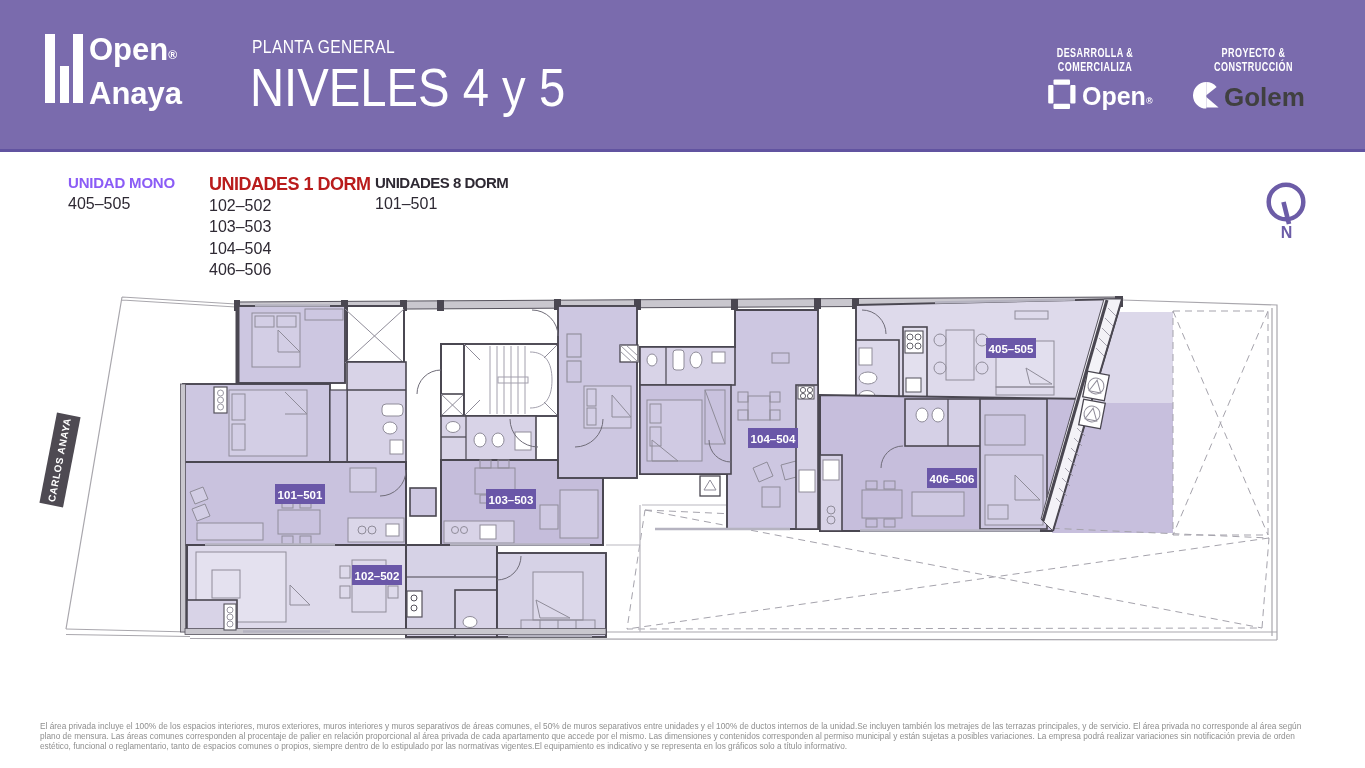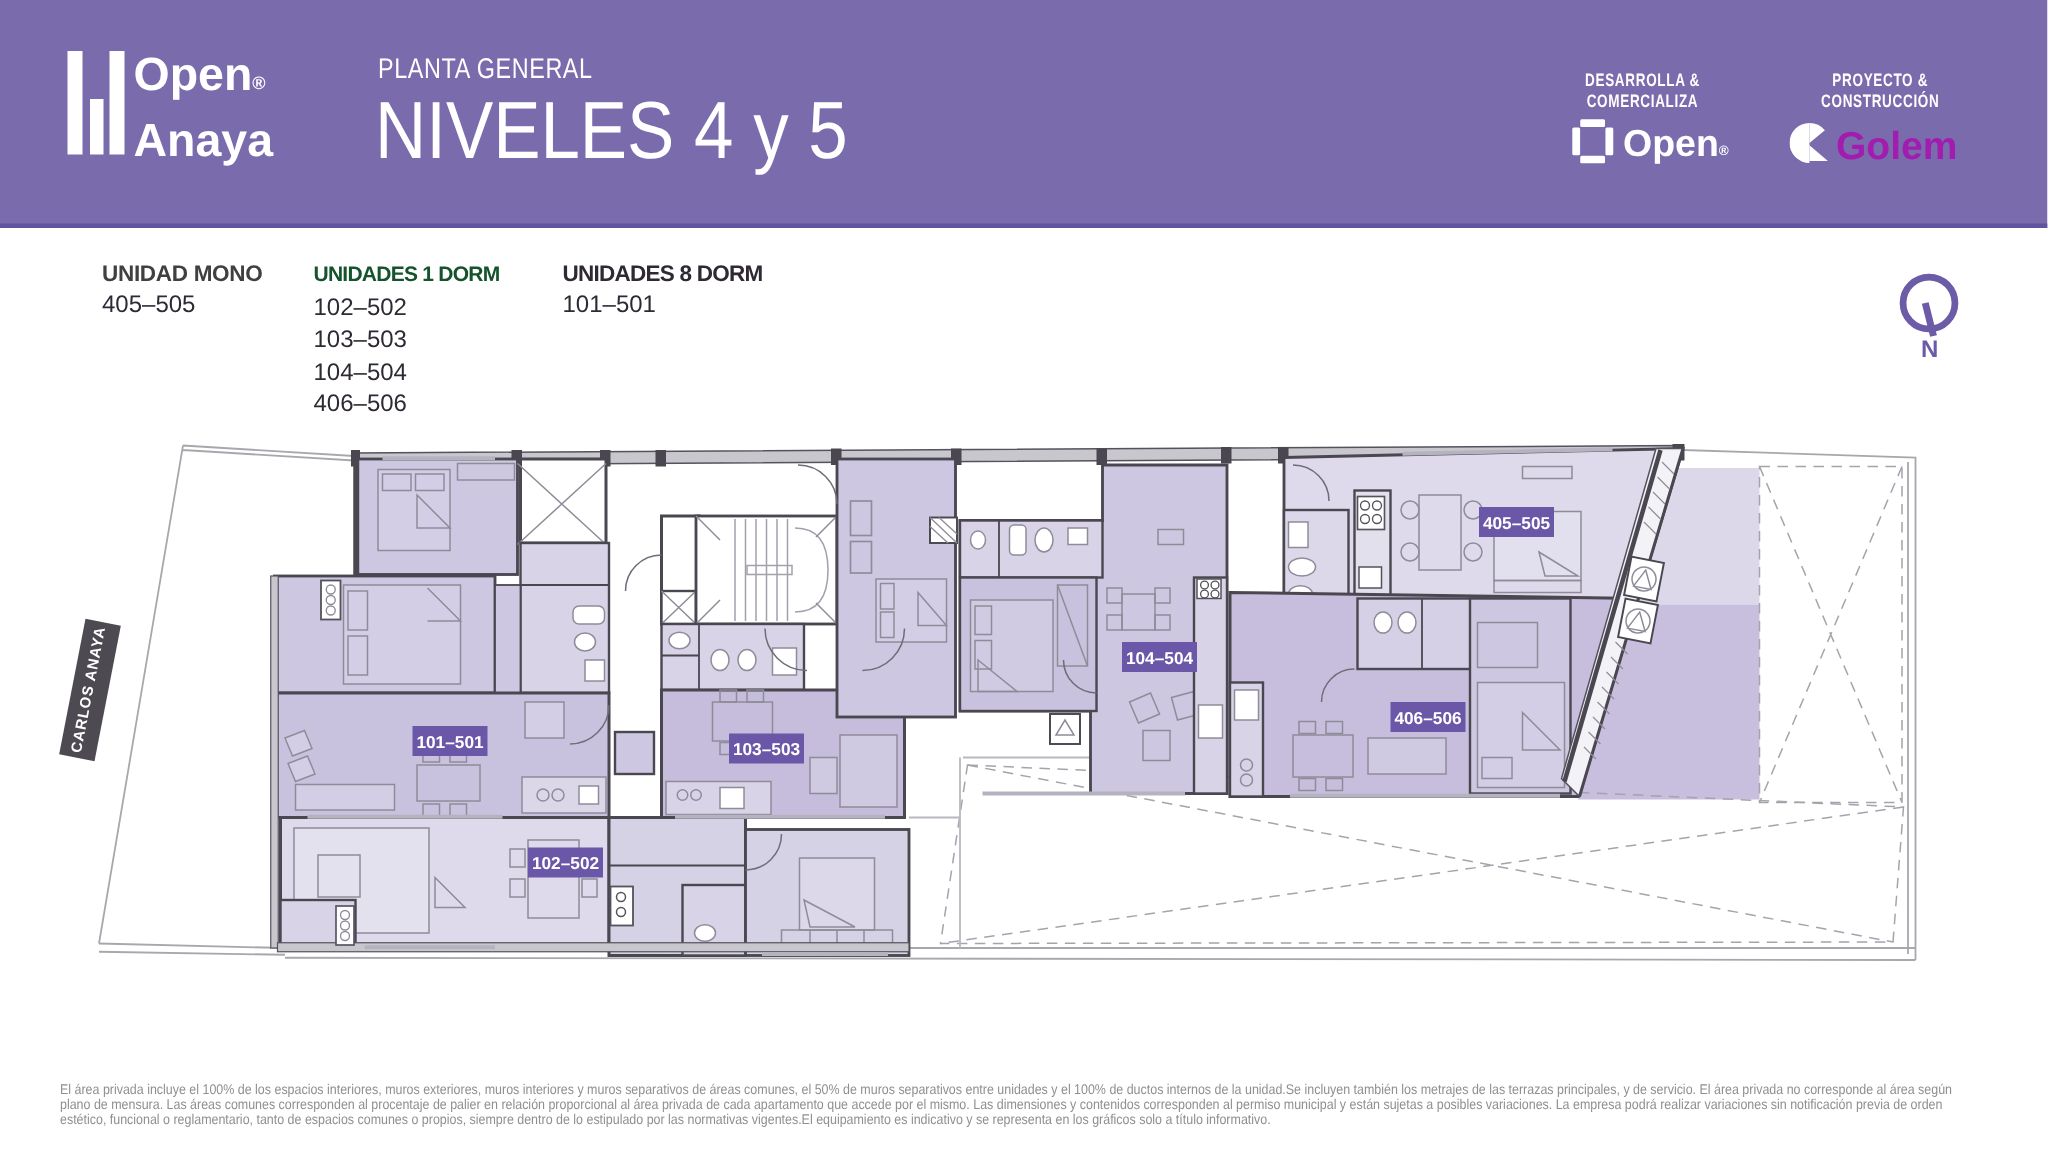--- a/index.html
+++ b/index.html
@@ -35,26 +35,26 @@
 <div class="abs" style="left:1082px;top:82px;color:#fff;font-weight:bold;font-size:25px;">Open<span style="font-size:9px;vertical-align:1px;">®</span></div>
 
 <div class="abs" style="left:1166px;top:47px;width:175px;text-align:center;color:#fff;font-weight:bold;font-size:12px;line-height:13.5px;letter-spacing:0.6px;transform:scaleX(0.75);">PROYECTO &amp;<br>CONSTRUCCIÓN</div>
 
 <svg class="abs" style="left:1193px;top:82px;" width="27" height="27" viewBox="0 0 27 27">
   <path d="M13.3,0 A13.3,13.3 0 1 0 13.3,26.6 Z" fill="#ffffff"></path>
   <path d="M13.3,13.3 L13.3,0 A13.3,13.3 0 0 1 23.6,4.9 Z" fill="#ffffff"></path>
   <polygon points="13.3,14.9 25.6,25.4 13.3,25.4" fill="#ffffff"></polygon>
 </svg>
 
-<div class="abs" style="left:1224px;top:82px;color:#a21caf;font-size:26px;font-weight:bold;">Golem</div>
-
-<div class="abs" style="left:68px;top:174px;color:#404040;font-size:15px;font-weight:bold;letter-spacing:-0.2px;text-align:right;">UNIDAD MONO</div>
+<div class="abs" style="left:1224px;top:82px;color:#404040;font-size:26px;font-weight:bold;">Golem</div>
+
+<div class="abs" style="left:68px;top:174px;color:#8b5cf6;font-size:15px;font-weight:bold;letter-spacing:-0.2px;text-align:right;">UNIDAD MONO</div>
 <div class="abs" style="left:68px;top:195px;color:#2e2933;font-size:16px;">405–505</div>
 
-<div class="abs" style="left:209px;top:174px;color:#14532d;font-size:14px;font-weight:bold;letter-spacing:-0.5px;">UNIDADES 1 DORM</div>
+<div class="abs" style="left:209px;top:174px;color:#b91c1c;font-size:18px;font-weight:bold;letter-spacing:-0.5px;">UNIDADES 1 DORM</div>
 <div class="abs" style="left:209px;top:195px;color:#2e2933;font-size:16px;line-height:21.3px;">102–502<br>103–503<br>104–504<br>406–506</div>
 
 <div class="abs" style="left:375px;top:174px;color:#2e2933;font-size:15px;font-weight:bold;letter-spacing:-0.5px;">UNIDADES 8 DORM</div>
 <div class="abs" style="left:375px;top:195px;color:#2e2933;font-size:16px;">101–501</div>
 
 <svg class="abs" style="left:1255px;top:170px;" width="70" height="80" viewBox="0 0 70 80">
   <circle cx="31" cy="32" r="17.3" fill="none" stroke="#6c5ca7" stroke-width="4.5"></circle>
   <path d="M28.5,32 L34,54" fill="none" stroke="#6c5ca7" stroke-width="4.6"></path>
   <text x="31.5" y="68" text-anchor="middle" fill="#6c5ca7" font-size="16" font-weight="bold" font-family="Liberation Sans, sans-serif">N</text>
 </svg>

